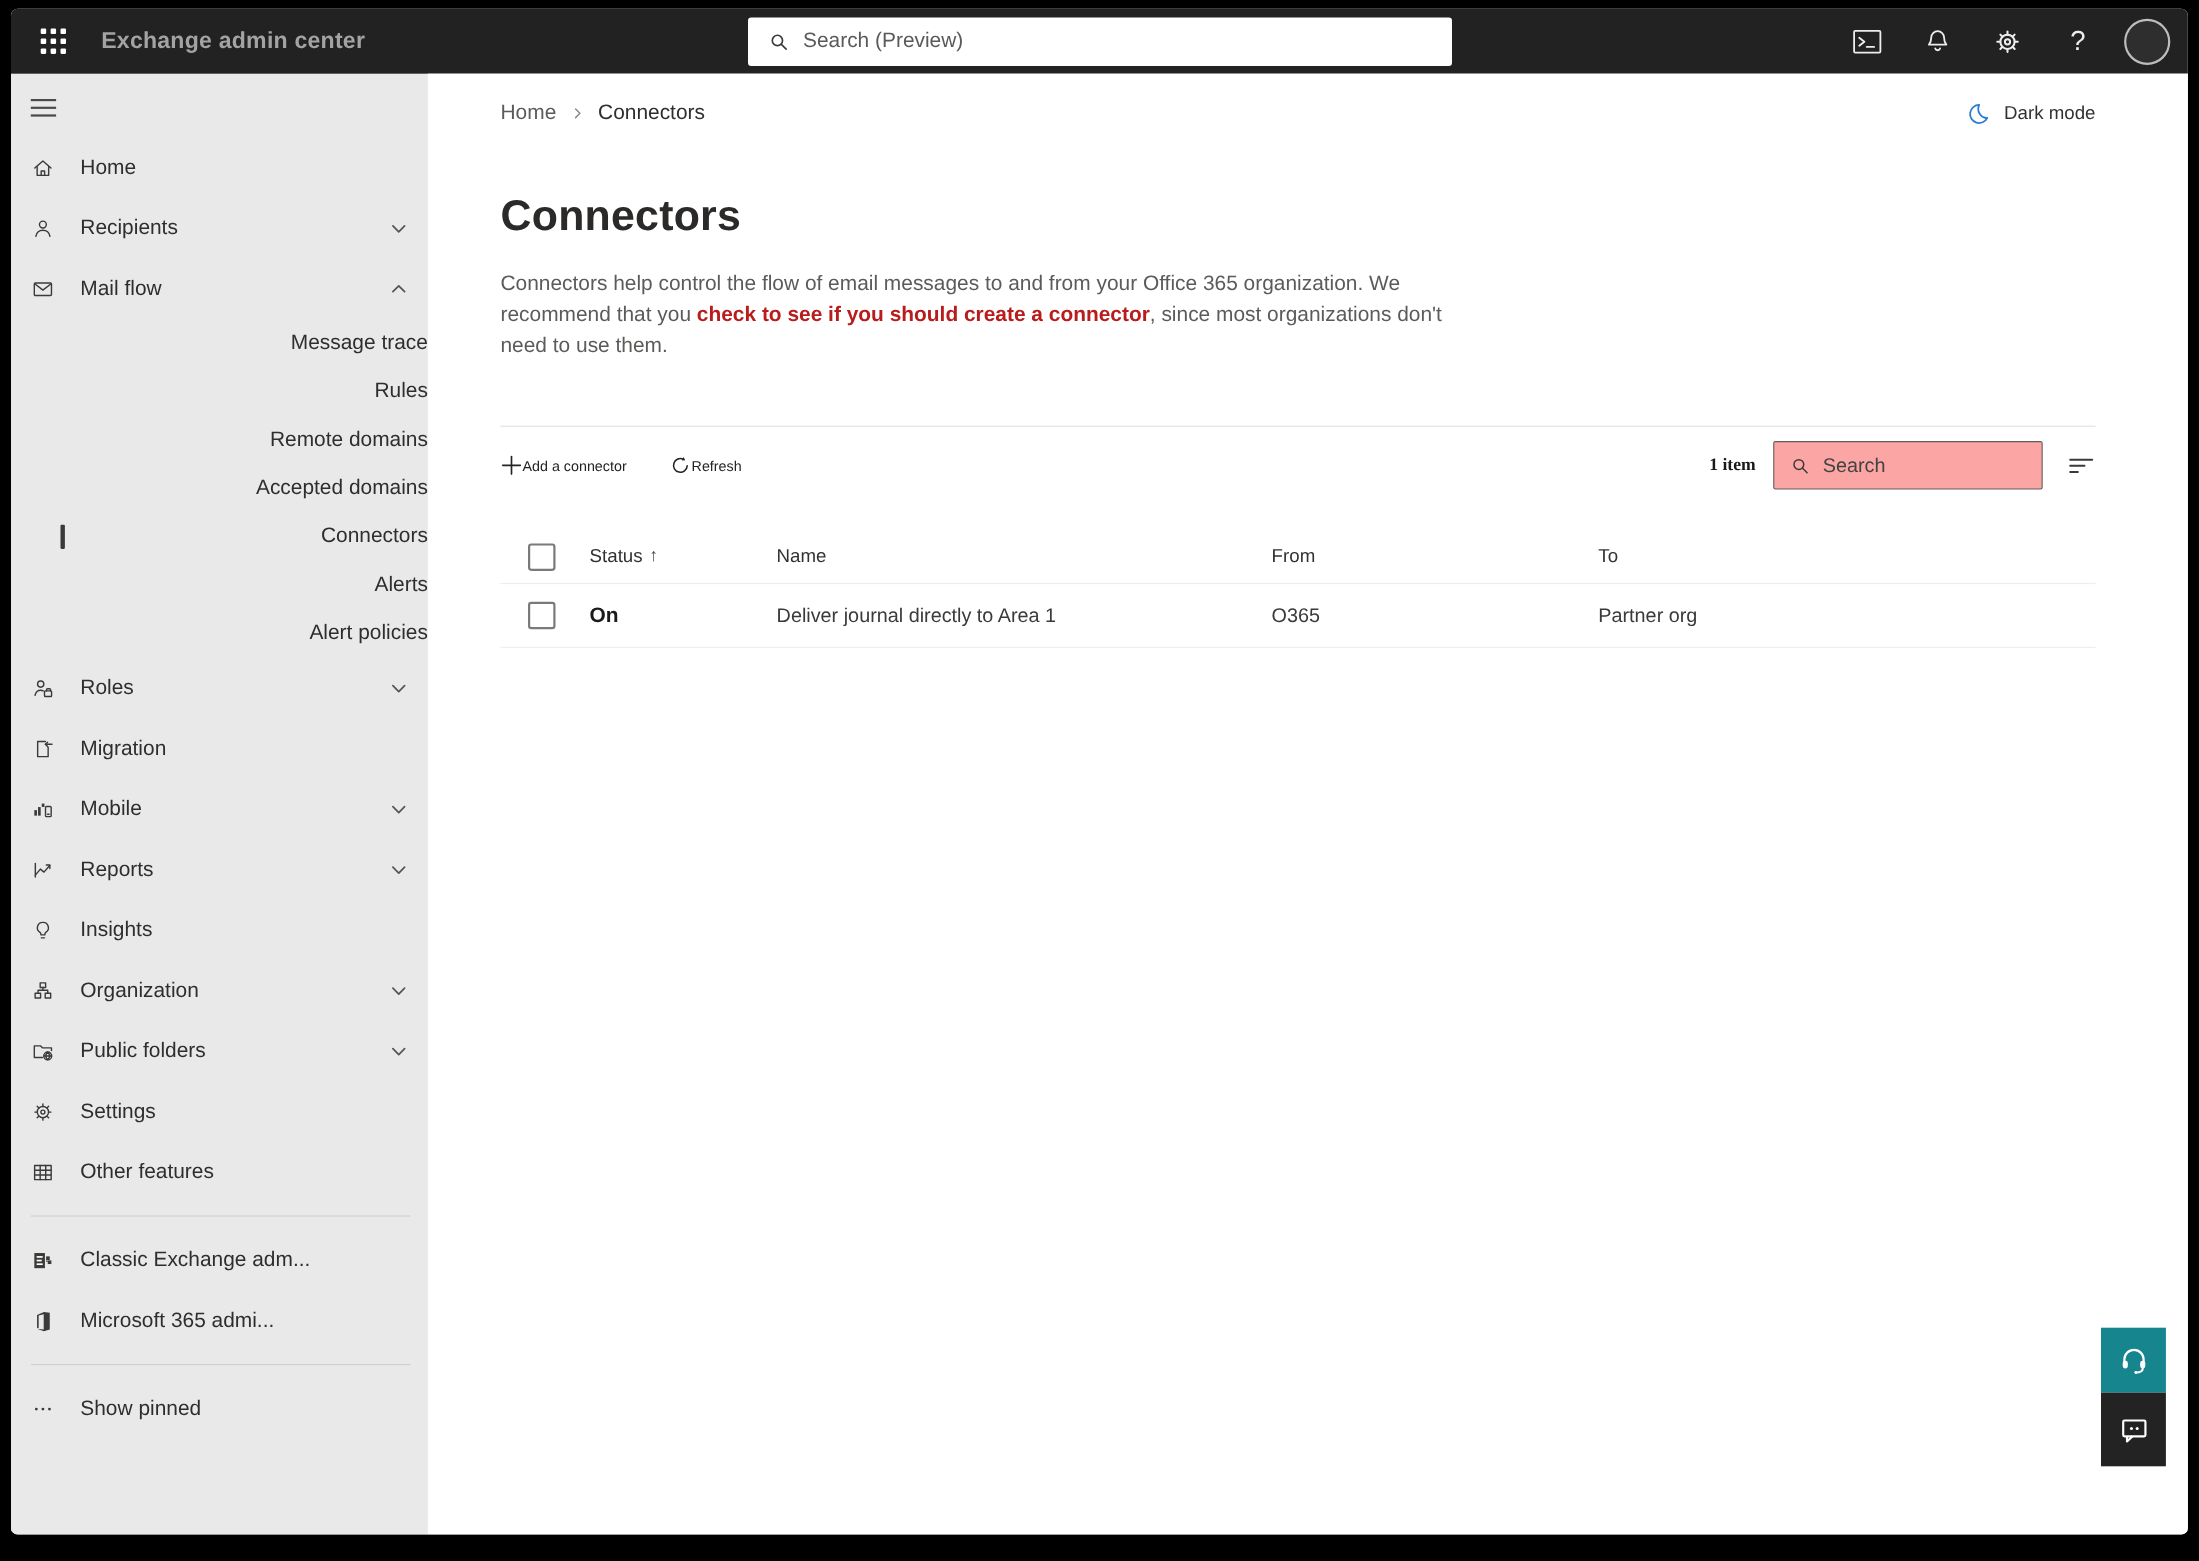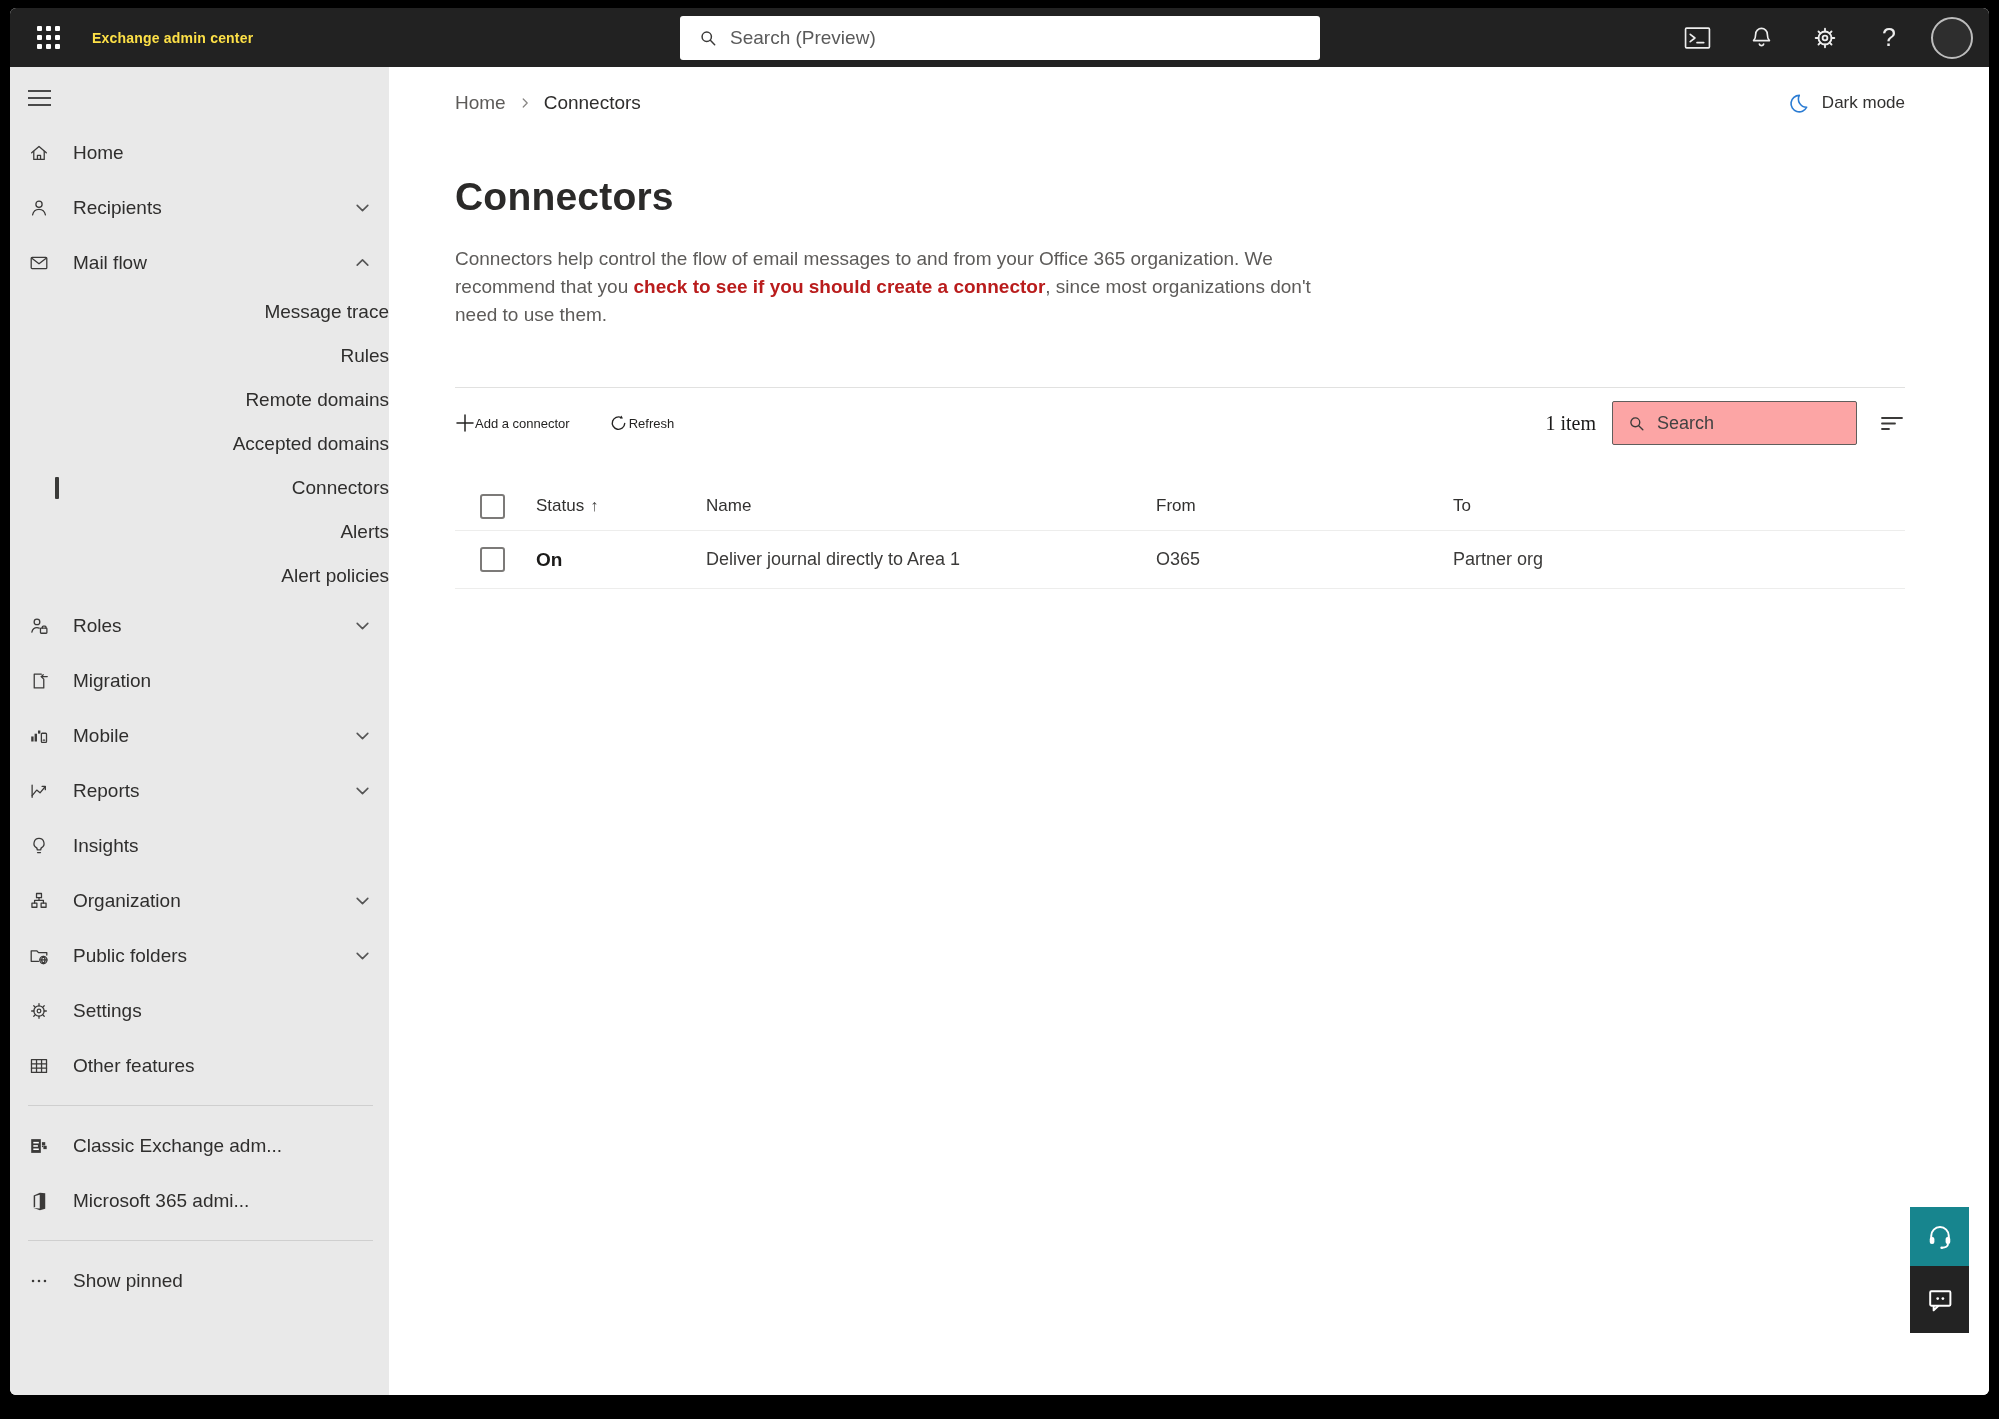--- a/index.html
+++ b/index.html
@@ -3,21 +3,21 @@
 <meta charset="utf-8">
 <style>
   * { margin:0; padding:0; box-sizing:border-box; }
   html,body { width:1999px; height:1419px; background:#000; font-family:"Liberation Sans", sans-serif; overflow:hidden; }
   .frame { position:absolute; left:10px; top:8px; width:1979px; height:1387px; background:#fff; border-radius:6px; overflow:hidden; display:flex; flex-direction:column; }
 
   
   .topbar { height:59px; background:#222222; display:flex; align-items:center; flex:0 0 auto; position:relative; padding:0 16px 0 18px; }
   .waffle { width:40px; height:40px; display:grid; grid-template-columns:repeat(3,5px); grid-template-rows:repeat(3,5px); gap:4px; place-content:center; cursor:pointer; }
   .waffle i { width:5px; height:5px; background:#fff; border-radius:1px; }
-  .app-title { color:#fde047; font-size:14px; font-weight:600; margin-left:24px; letter-spacing:.2px; }
+  .app-title { color:#a3a3a3; font-size:21px; font-weight:600; margin-left:24px; letter-spacing:.2px; }
   .topbar-search { position:absolute; left:670px; top:8px; width:640px; height:44px; background:#ffffff; border-radius:3px; display:flex; align-items:center; padding:0 14px 0 18px; gap:12px; }
   .topbar-search svg { flex:0 0 auto; }
   .topbar-search input { flex:1; border:none; outline:none; background:transparent; font-size:19px; color:#333; font-family:inherit; }
   .topbar-search input::placeholder { color:#5a5a5a; }
   .topbar-icons { margin-left:auto; display:flex; align-items:center; gap:20px; }
   .tb-btn { width:44px; height:44px; display:flex; align-items:center; justify-content:center; cursor:pointer; }
   .avatar { width:42px; height:42px; border-radius:50%; border:2px solid #bdbdbd; background:#2e2e2e; cursor:pointer; }
 
   
   .body-row { flex:1; display:flex; min-height:0; }
@@ -43,21 +43,21 @@
   .crumb-home { color:#5d5b59; cursor:pointer; }
   .crumb-current { color:#2f2e2d; }
   .darkmode { display:flex; align-items:center; gap:12px; font-size:17px; color:#323130; cursor:pointer; }
   h1.page-title { margin-top:56px; font-size:39px; font-weight:700; color:#2b2a29; letter-spacing:.2px; }
   .desc { margin-top:26px; width:880px; font-size:19px; line-height:28px; color:#5d5b59; }
   .desc .strong { color:#b91c1c; font-weight:600; }
   .rule { height:1px; background:#e1e1e0; margin-top:58px; }
   .toolbar { display:flex; align-items:center; height:70px; }
   .tool-btn { display:flex; align-items:center; font-size:13px; color:#242322; cursor:pointer; margin-right:38px; }
   .toolbar-right { margin-left:auto; display:flex; align-items:center; }
-  .item-count { font-family:"Liberation Serif", serif; font-weight:400; font-size:20px; color:#1b1a19; margin-right:16px; }
+  .item-count { font-family:"Liberation Serif", serif; font-weight:700; font-size:16px; color:#1b1a19; margin-right:16px; }
   .list-search { width:245px; height:44px; border:1.5px solid #605e5c; border-radius:2px; display:flex; align-items:center; padding:0 10px 0 14px; gap:11px; background:#fca5a5; }
   .list-search input { flex:1; min-width:0; border:none; outline:none; font-size:18px; color:#333; font-family:inherit; background:transparent; }
   .list-search input::placeholder { color:#424242; }
   .filter-btn { margin-left:22px; cursor:pointer; display:flex; }
 
   .table { margin-top:24px; }
   .t-row { display:grid; grid-template-columns:75px 170px 450px 297px 1fr; align-items:center; }
   .t-head { height:48px; font-size:17px; color:#323130; }
   .t-data { height:57px; font-size:18px; color:#3b3a39; cursor:pointer; }
   .t-divider { height:1px; background:#ededec; }

